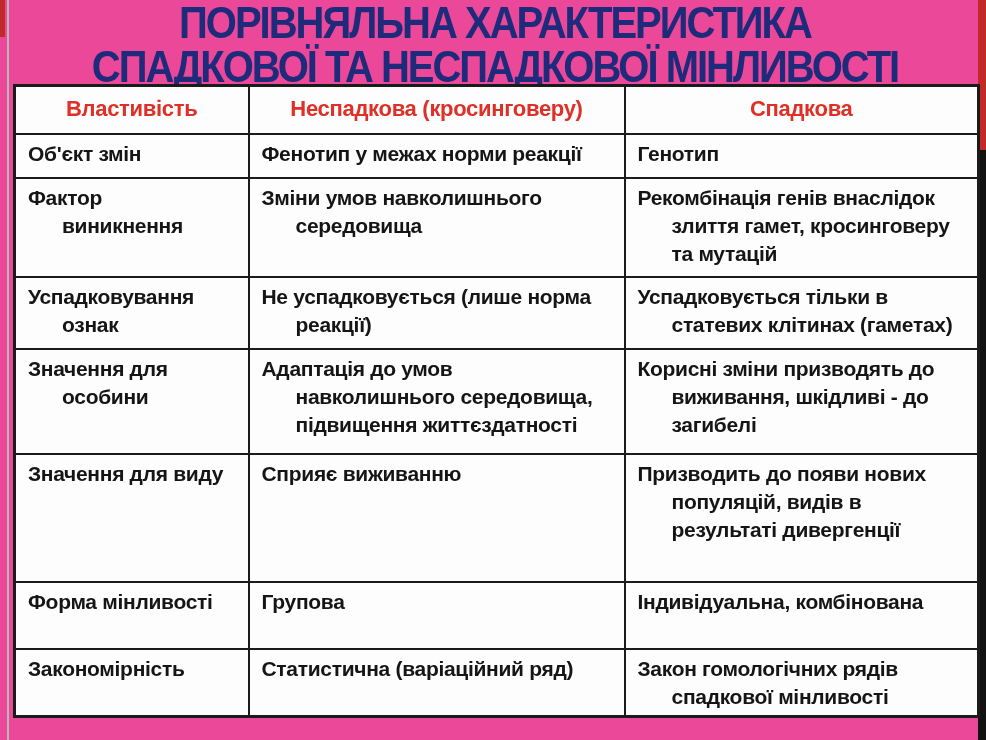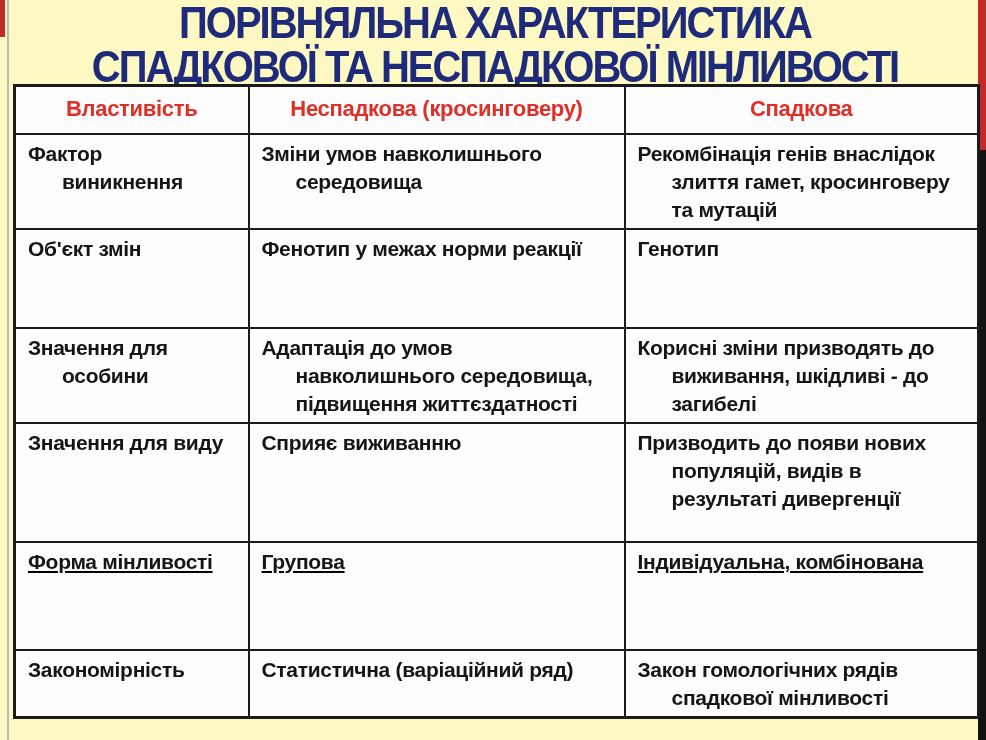--- a/index.html
+++ b/index.html
@@ -5,21 +5,21 @@
   html, body { margin: 0; padding: 0; }
   body {
     width: 986px; height: 740px;
     background: #f2f2f2;
     font-family: "Liberation Sans", sans-serif;
     overflow: hidden;
   }
   .stage {
     position: relative;
     width: 986px; height: 740px;
-    background: #fef9c3;
+    background: #ec4899;
     overflow: hidden;
   }
 
   
   .left-guide-line {
     position: absolute; left: 7px; top: 0; width: 2px; height: 740px;
     background: #b9b9b9;
   }
   .left-red-strip {
     position: absolute; left: 0; top: 0; width: 5px; height: 37px;
@@ -83,22 +83,22 @@
     white-space: pre-line;        
     padding: 5px 8px 4px 46px;    
     text-indent: -34px;           
     letter-spacing: -0.3px;
   }
   
   table.cmp thead tr        { height: 48px; }
   tbody tr:nth-child(1)     { height: 44px; }
   tbody tr:nth-child(2)     { height: 99px; }
   tbody tr:nth-child(3)     { height: 72px; }
-  tbody tr:nth-child(4)     { height: 119px; }
-  tbody tr:nth-child(5)     { height: 108px; text-decoration: underline; }
+  tbody tr:nth-child(4)     { height: 105px; }
+  tbody tr:nth-child(5)     { height: 128px; }
   tbody tr:nth-child(6)     { height: 67px; }
   tbody tr:nth-child(7)     { height: 50px; }
   tbody tr:nth-child(8)     { height: 64px; }
 </style>
 </head>
 <body>
 
 <div class="stage">
 
   <div class="left-guide-line"></div>
@@ -119,32 +119,40 @@
       </colgroup>
     <thead>
       <tr>
         <th>Властивість</th>
         <th>Неспадкова (кросинговеру)</th>
         <th>Спадкова</th>
       </tr>
     </thead>
     <tbody>
       <tr>
+        <td>Об'єкт змін</td>
+        <td>Фенотип у межах норми реакції</td>
+        <td>Генотип</td>
+      </tr>
+      <tr>
         <td>Фактор
 виникнення</td>
         <td>Зміни умов навколишнього
 середовища</td>
         <td>Рекомбінація генів внаслідок
 злиття гамет, кросинговеру
 та мутацій</td>
       </tr>
       <tr>
-        <td>Об'єкт змін</td>
-        <td>Фенотип у межах норми реакції</td>
-        <td>Генотип</td>
+        <td>Успадковування
+ознак</td>
+        <td>Не успадковується (лише норма
+реакції)</td>
+        <td>Успадковується тільки в
+статевих клітинах (гаметах)</td>
       </tr>
       <tr>
         <td>Значення для
 особини</td>
         <td>Адаптація до умов
 навколишнього середовища,
 підвищення життєздатності</td>
         <td>Корисні зміни призводять до
 виживання, шкідливі - до
 загибелі</td>

